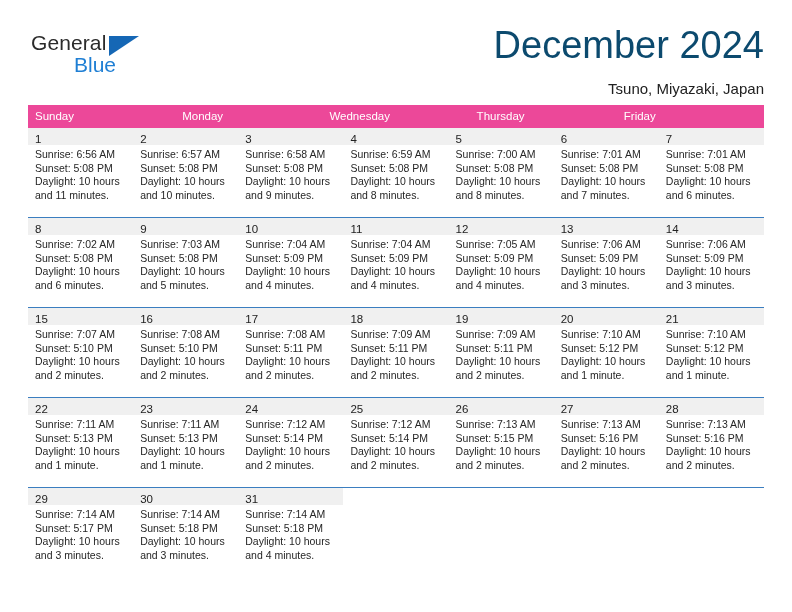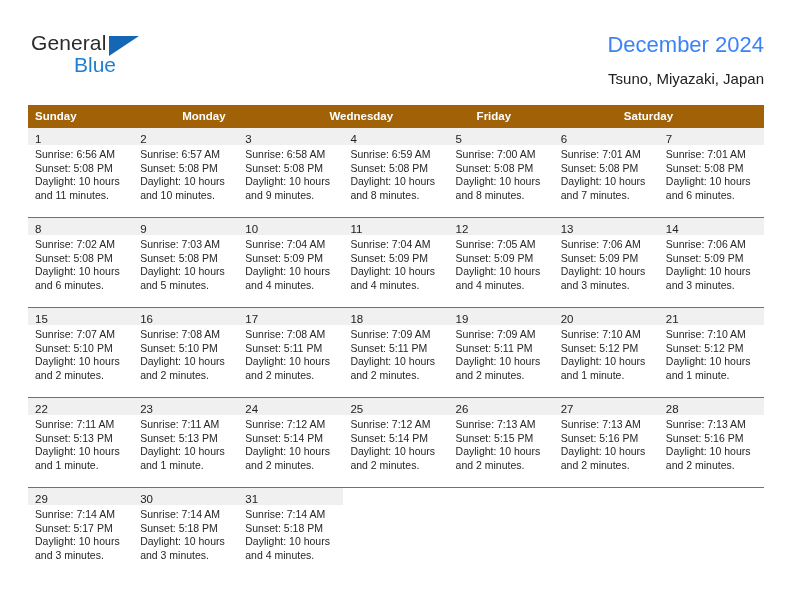--- a/index.html
+++ b/index.html
@@ -65,46 +65,45 @@
     font-family: "Liberation Sans", sans-serif;
   }
 
   .title-block {
     position: absolute;
     right: 0;
     top: 0;
     text-align: right;
   }
   .cal-title {
-    font-size: 22px;
+    font-size: 38px;
     font-weight: normal;
-    color: #3b82f6;
+    color: #0c4a6e;
     line-height: 34px;
     white-space: nowrap;
   }
   .cal-subtitle {
     font-size: 15px;
     color: #212121;
     line-height: 22px;
-    margin-top: 6px;
+    margin-top: 16px;
     white-space: nowrap;
   }
 
   
   .calendar {
     position: absolute;
     left: 28px;
     top: 105px;
     width: 736px;
   }
 
   .weekday-row {
     display: flex;
-    background: #a16207;
-    font-weight: bold;
+    background: #ec4899;
   }
   .weekday {
     flex: 1 1 0;
     box-sizing: border-box;
     padding: 4px 0 4px 7px;
     font-size: 11.5px;
     color: #ffffff;
     line-height: 15px;
     white-space: nowrap;
   }
@@ -166,22 +165,22 @@
     </div>
 
   </div>
 
   <div class="calendar">
 
     <div class="weekday-row">
       <div class="weekday">Sunday</div>
       <div class="weekday">Monday</div>
       <div class="weekday">Wednesday</div>
+      <div class="weekday">Thursday</div>
       <div class="weekday">Friday</div>
-      <div class="weekday">Saturday</div>
     </div>
 
     <div id="weeks-container">
         <div class="week-row">
           <div class="day-cell filled">
     <div class="day-num-bar">
       <span class="day-num">1</span>
     </div>
     <div class="day-detail">
       <div>Sunrise: 6:56 AM</div>

